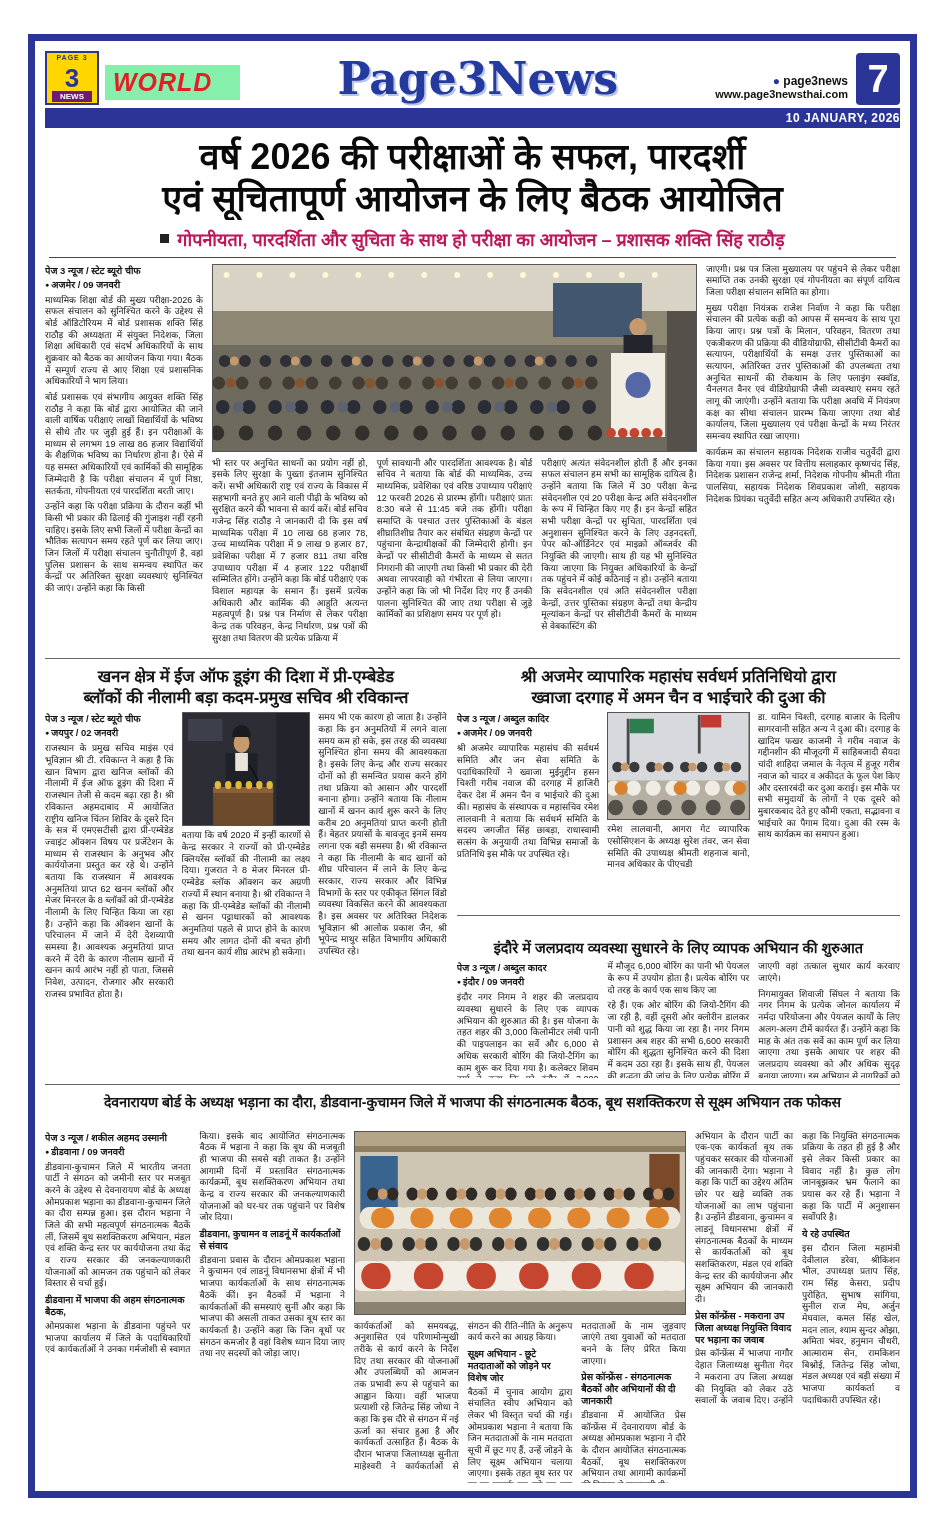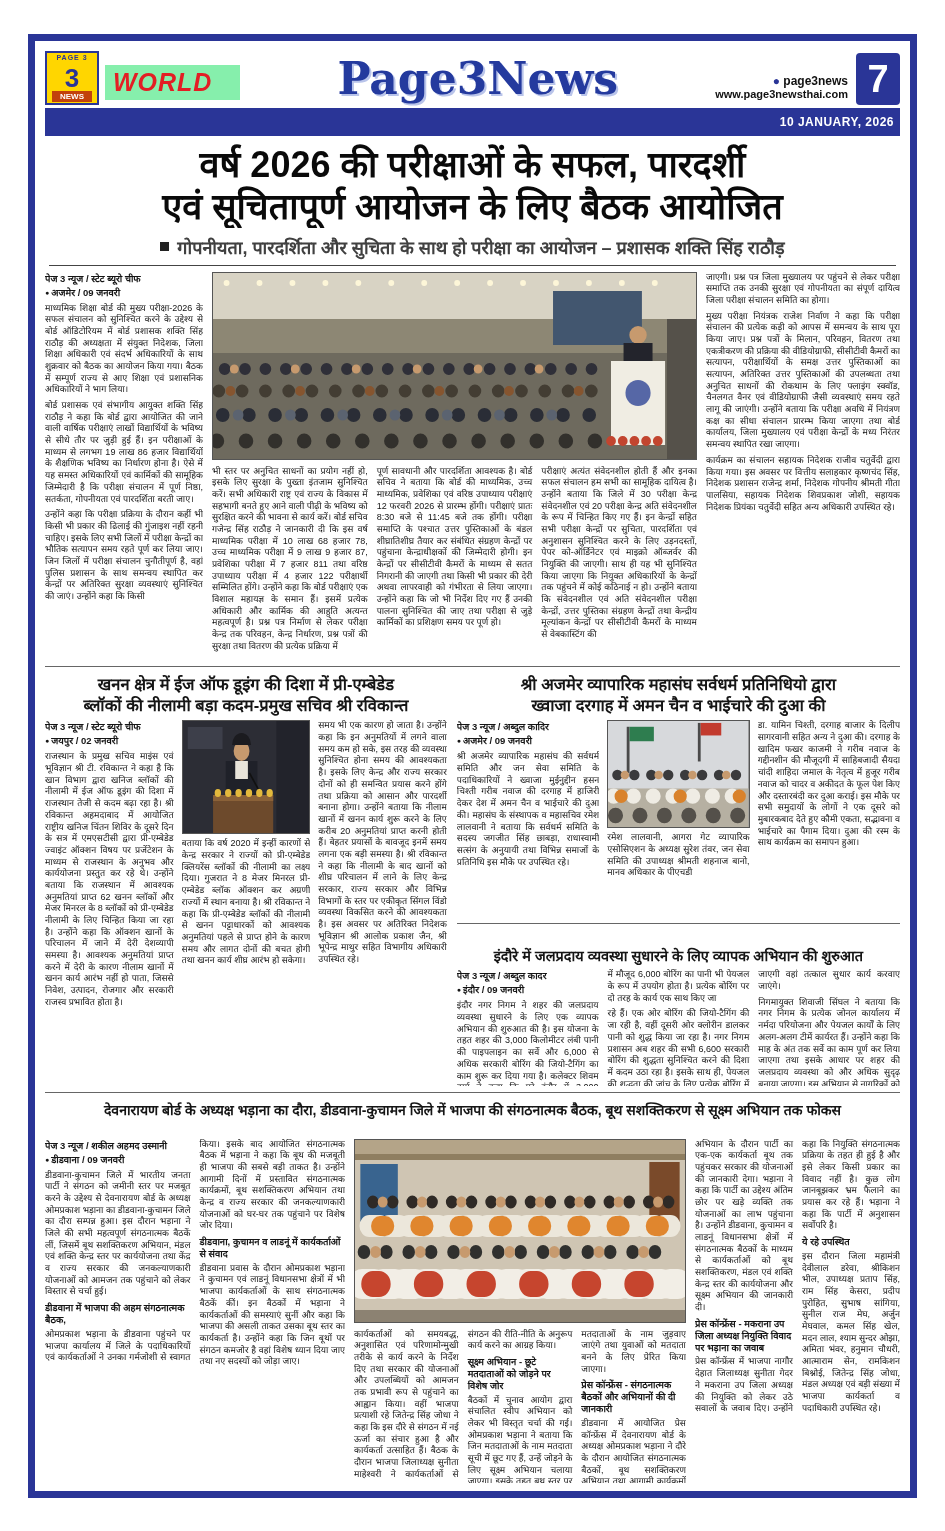--- a/index.html
+++ b/index.html
@@ -6,37 +6,37 @@
   body{background:#ffffff;font-family:"Liberation Sans","DejaVu Sans",sans-serif;color:#151515}
   .sheet{width:945px;height:1531px;margin:0 auto;background:#fff;position:relative;overflow:hidden}
   .frame{position:absolute;left:28px;top:34px;width:889px;height:1464px;border:7px solid #2a3597;background:#fff;padding:6px 10px 8px;display:flex;flex-direction:column;overflow:hidden;box-sizing:border-box}
 
   
   .mast{display:flex;align-items:flex-end;justify-content:space-between;height:58px;flex:0 0 auto}
   .mast-left{display:flex;align-items:flex-end;gap:6px}
   .logo{width:50px;height:50px;background:#ffd600;border:2px solid #2a3597;position:relative;display:flex;align-items:center;justify-content:center;flex:0 0 auto}
   .logo-top{position:absolute;top:1px;left:0;right:0;text-align:center;font-size:7px;font-weight:bold;color:#2a3597;letter-spacing:1px}
   .logo-num{font-size:26px;font-weight:bold;color:#2a3597;line-height:1}
-  .logo-bot{position:absolute;bottom:1px;left:5px;right:5px;text-align:center;background:#c2410c;color:#fff;font-size:8px;font-weight:bold;line-height:11px}
+  .logo-bot{position:absolute;bottom:1px;left:5px;right:5px;text-align:center;background:#701a75;color:#fff;font-size:8px;font-weight:bold;line-height:11px}
   .world-strip{background:#86efac;padding:3px 28px 3px 8px;margin-bottom:5px}
   .world-strip span{color:#e31e24;font-weight:bold;font-size:25px;letter-spacing:1px;font-style:italic}
   .mast-title{font-family:"DejaVu Serif","Liberation Serif",serif;font-size:44px;font-weight:bold;color:#243a9e;text-shadow:2px 2px 0 #b9c4ea;line-height:1;margin-bottom:4px}
   .mast-right{display:flex;align-items:flex-end;gap:8px}
   .mast-meta{text-align:right;margin-bottom:5px}
   .social{font-size:12px;font-weight:bold;color:#111}
   .social::before{content:"● ";color:#2a3597}
   .website{font-size:11px;font-weight:bold;color:#111;cursor:pointer}
   .pageno{width:44px;height:52px;background:#2a3597;color:#fff;font-size:38px;font-weight:bold;display:flex;align-items:center;justify-content:center;border-radius:4px}
-  .datebar{background:#2a3597;color:#fff;height:28px;display:flex;align-items:center;justify-content:flex-end;padding-right:6px;margin-top:3px;flex:0 0 auto}
+  .datebar{background:#2a3597;color:#fff;height:20px;display:flex;align-items:center;justify-content:flex-end;margin-top:3px;flex:0 0 auto}
   .datebar span{font-size:12px;font-weight:bold;letter-spacing:.5px}
 
   
   .lead-h{text-align:center;margin:8px 0 2px;line-height:1.16}
   .lh-line{display:block;font-size:36px;font-weight:800;color:#0a0a0a;white-space:nowrap;overflow:hidden}
-  .lead-sub{display:flex;align-items:center;justify-content:center;gap:8px;font-size:18px;font-weight:bold;color:#404040;padding:5px 0 6px;border-bottom:1.5px solid #444;margin:0 4px;white-space:nowrap;overflow:hidden}
+  .lead-sub{display:flex;align-items:center;justify-content:center;gap:8px;font-size:18px;font-weight:bold;color:#be185d;padding:5px 0 6px;border-bottom:1.5px solid #444;margin:0 4px;white-space:nowrap;overflow:hidden}
   .sq{width:9px;height:9px;background:#222;display:inline-block;flex:0 0 auto}
   .lead-grid{display:flex;gap:9px;height:388px;overflow:hidden;margin-top:6px;flex:0 0 auto}
   .colL{width:158px;flex:0 0 auto;overflow:hidden}
   .colR{width:194px;flex:0 0 auto;overflow:hidden}
   .mid{flex:1;display:flex;flex-direction:column;gap:6px;overflow:hidden}
   .photo{background:#777;overflow:hidden;border:1px solid #555}
   .photo svg{display:block}
   .lead-photo{height:186px;flex:0 0 auto}
   .mid-cols{flex:1;column-count:3;column-gap:9px;overflow:hidden}
 

